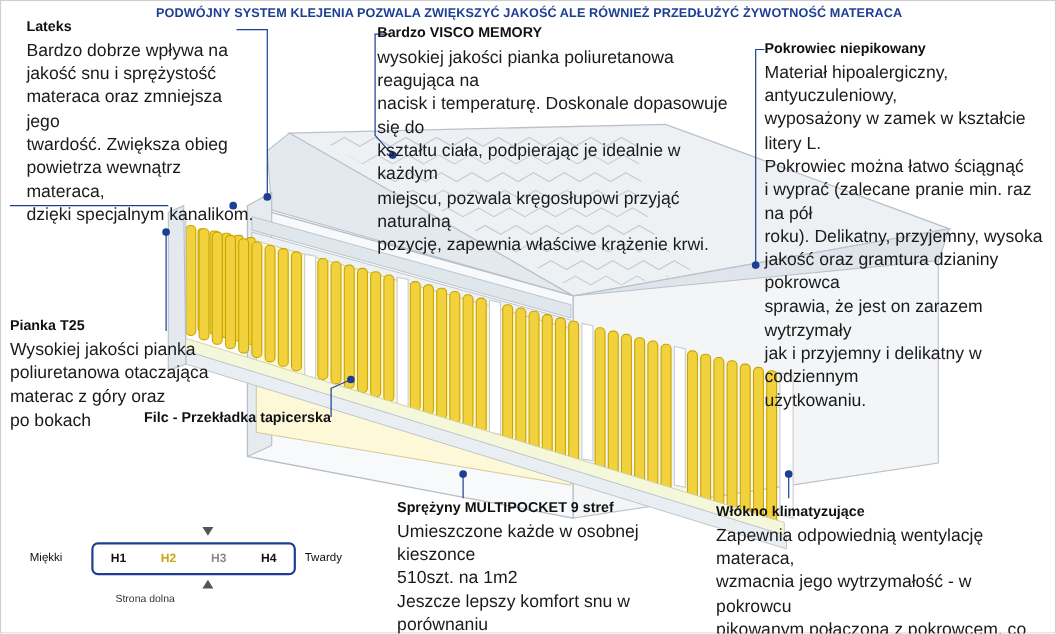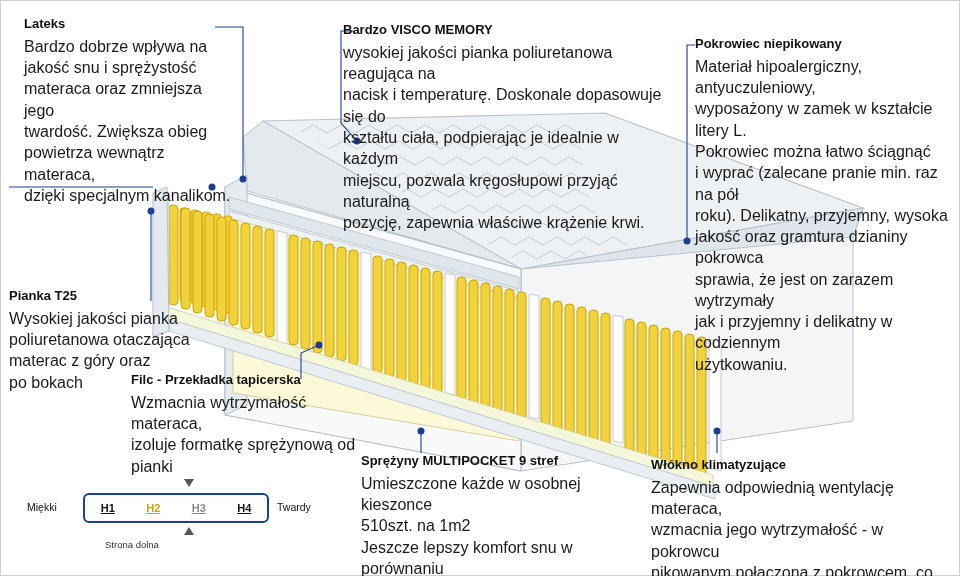--- a/index.html
+++ b/index.html
@@ -101,38 +101,38 @@
     display: flex;
   }
   #scale .cell {
     flex: 1;
     display: flex;
     align-items: center;
     justify-content: center;
     font-size: 11px;
     font-weight: bold;
     color: #111111;
-    text-decoration: underline;
   }
   #scale .cell.h2 { color: #c8a415; }
   #scale .cell.h3 { color: #8a8a8a; }
   #scale .end {
     position: absolute;
     top: 34px;
     font-size: 10.5px;
     color: #111111;
   }
   #scale .end-left  { left: 0px; }
   #scale .end-right { left: 250px; }
 </style>
 </head>
 <body>
 
 <div id="page">
 
+  <div class="headline">PODWÓJNY SYSTEM KLEJENIA POZWALA ZWIĘKSZYĆ JAKOŚĆ ALE RÓWNIEŻ PRZEDŁUŻYĆ ŻYWOTNOŚĆ MATERACA</div>
 
   <svg id="art" viewBox="0 0 960 576" xmlns="http://www.w3.org/2000/svg">
     <defs>
       <clipPath id="clipFront">
         <path d="M230,196 L230,430 L775,470 L775,232 Z"></path>
       </clipPath>
       <clipPath id="clipTop">
         <path d="M264,110 L606,110 L860,205 L525,265 Z"></path>
       </clipPath>
     </defs>
@@ -309,22 +309,20 @@
   <div class="callout" id="c-t25">
     <div class="title">Pianka T25</div>
     <div class="body">Wysokiej jakości pianka
 poliuretanowa otaczająca
 materac z góry oraz
 po bokach</div>
   </div>
 
   <div class="callout" id="c-filc">
     <div class="title">Filc - Przekładka tapicerska</div>
-    <div class="body">Wzmacnia wytrzymałość materaca,
-izoluje formatkę sprężynową od pianki</div>
   </div>
 
   <div class="callout" id="c-spryzyny">
     <div class="title">Sprężyny MULTIPOCKET 9 stref</div>
     <div class="body">Umieszczone każde w osobnej kieszonce
 510szt. na 1m2
 Jeszcze lepszy komfort snu w porównaniu
 do sprężyny pocketowej.
 Każda sprężyna umieszczona jest w
 osobnej kieszonce materiału, nie jest

